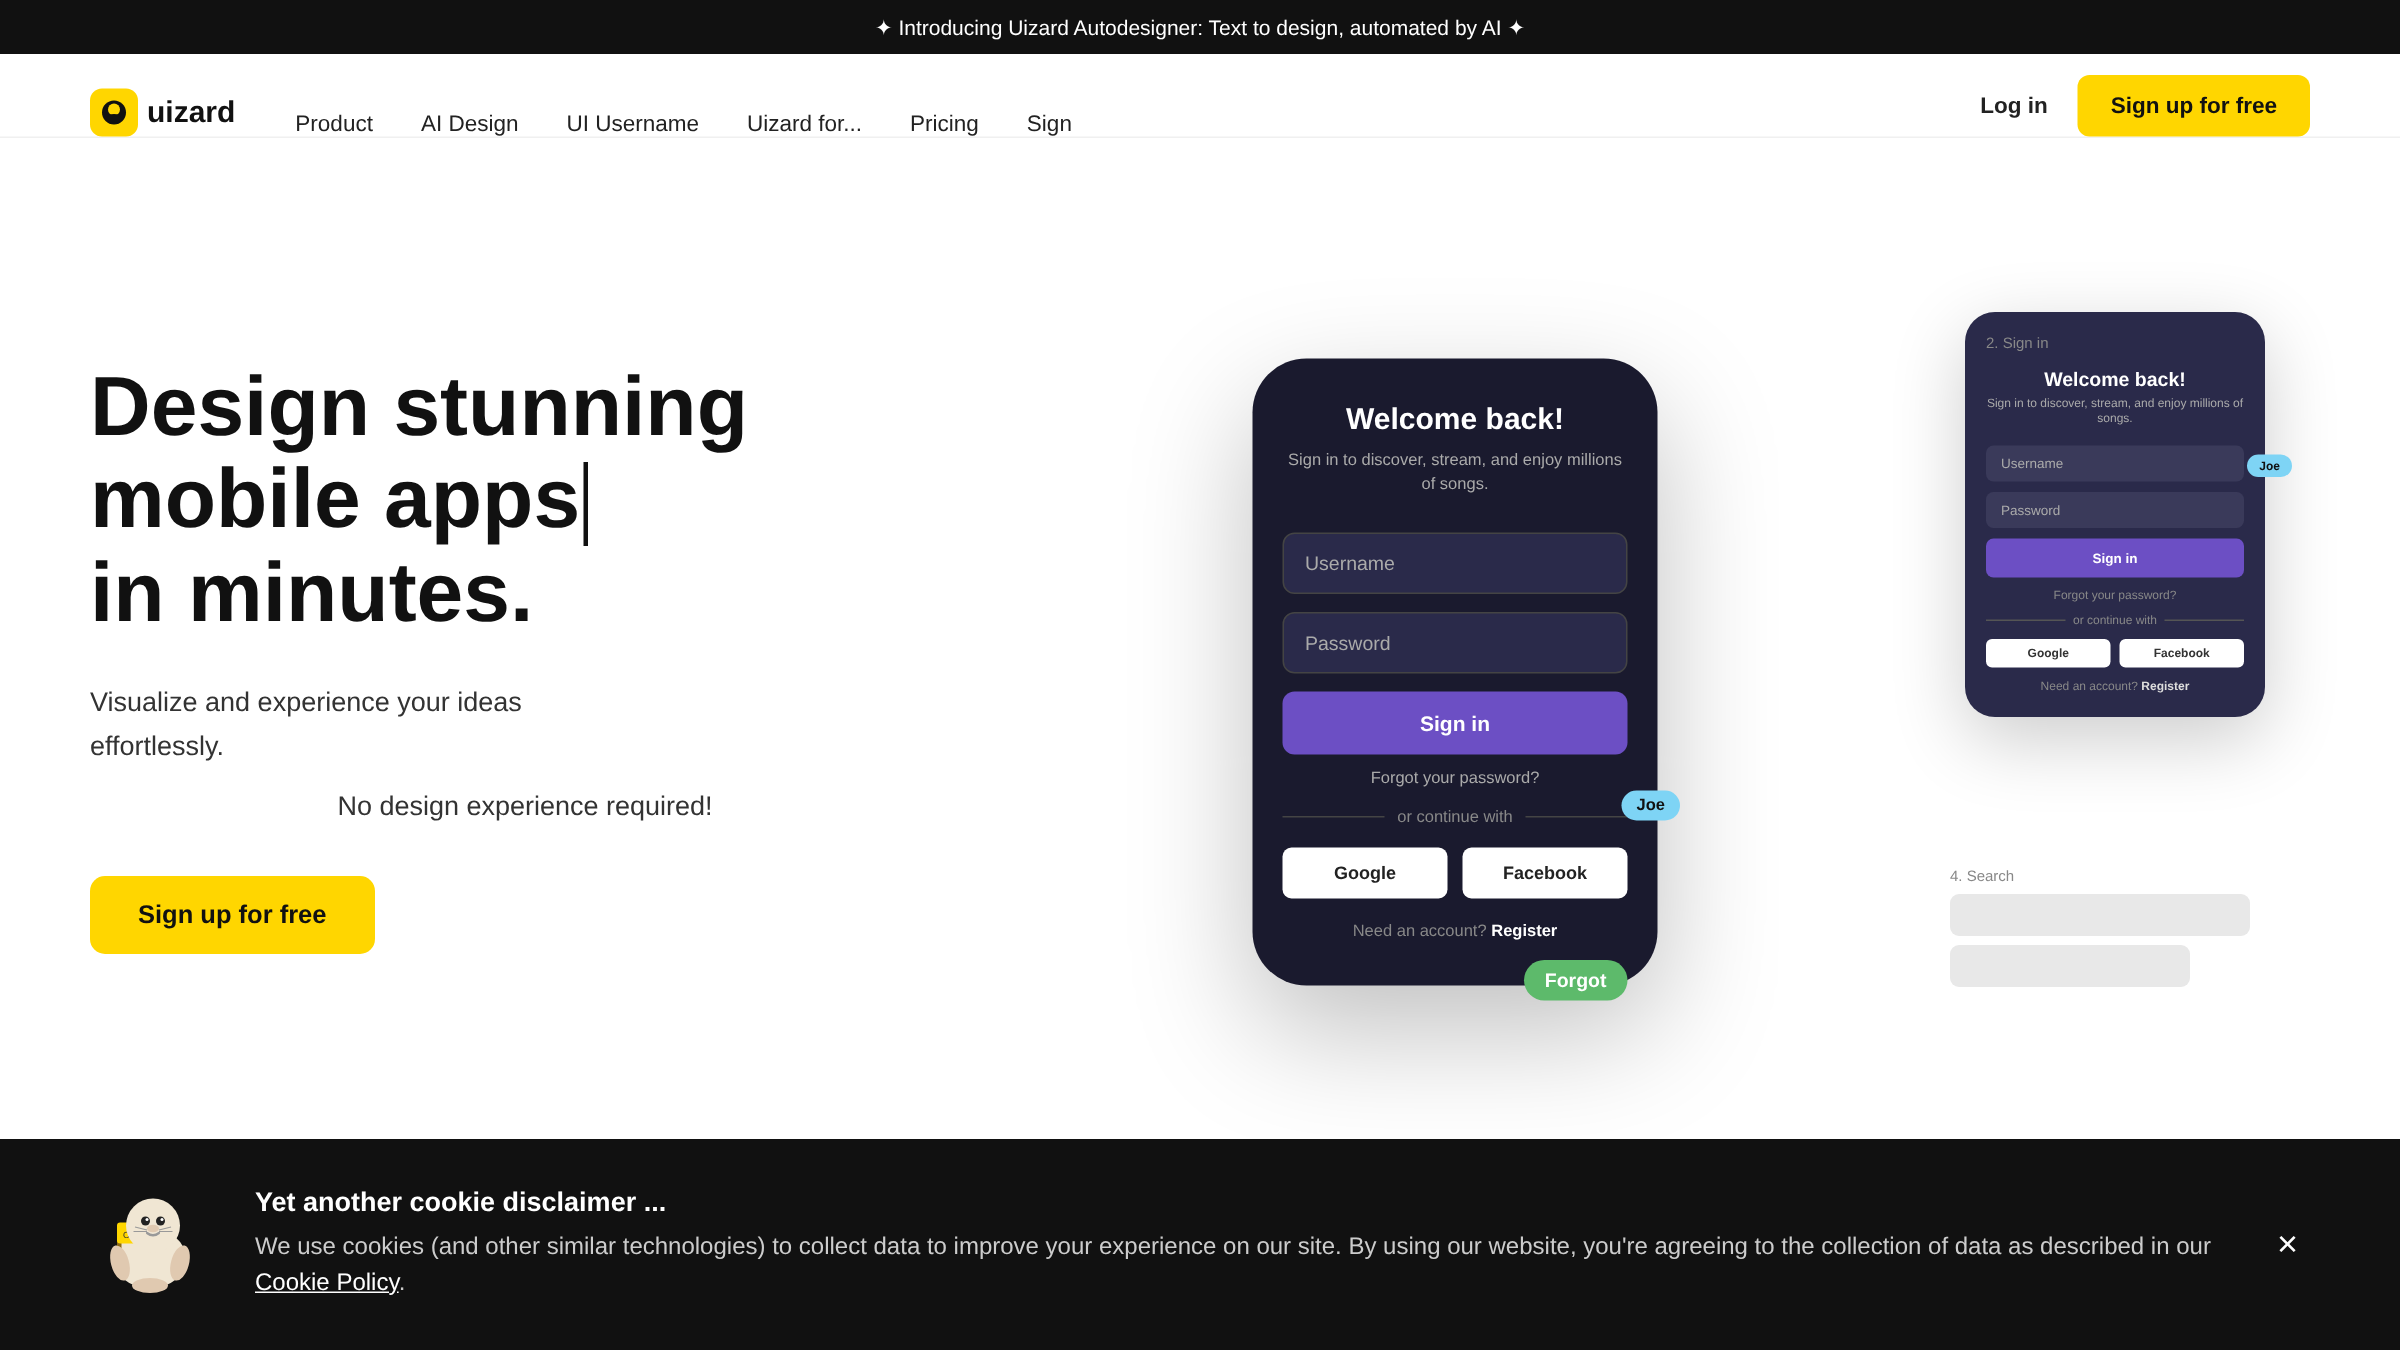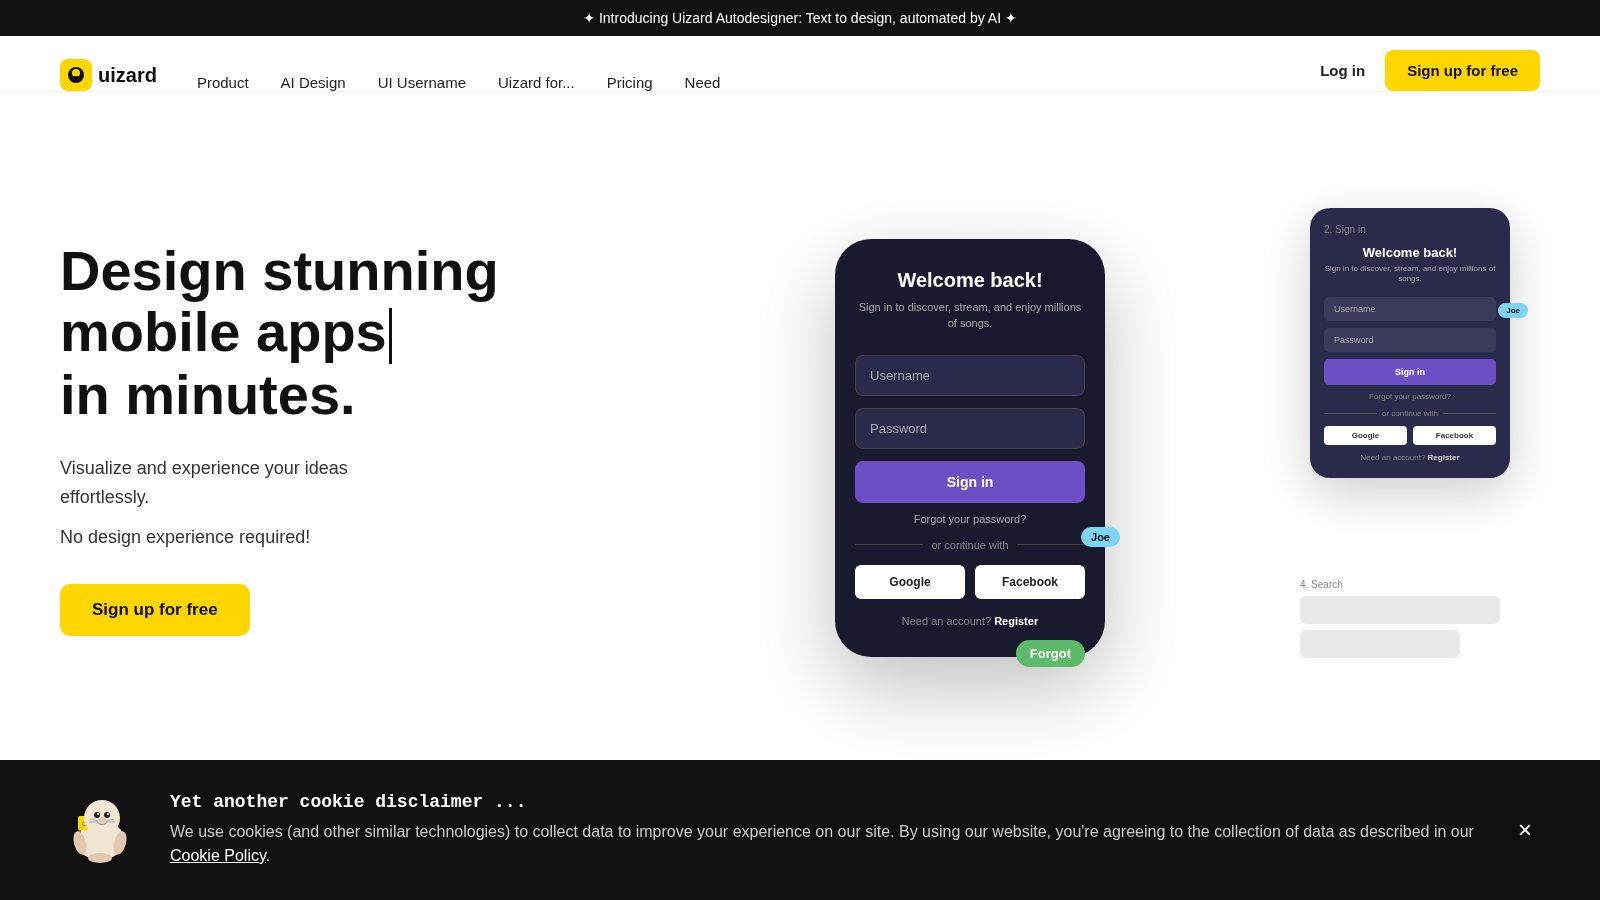--- a/index.html
+++ b/index.html
@@ -118,20 +118,21 @@
     .hero-subtitle {
       font-size: 18px;
       color: #333;
       line-height: 1.6;
       margin-bottom: 16px;
     }
     .hero-subtitle2 {
       font-size: 18px;
       color: #333;
       margin-bottom: 36px;
+      text-align: center;
     }
     .btn-hero-signup {
       background: #ffd600;
       color: #111;
       font-weight: 700;
       font-size: 17px;
       border: none;
       border-radius: 10px;
       padding: 16px 32px;
       cursor: pointer;
@@ -409,21 +410,20 @@
     }
     .cookie-mascot svg {
       width: 80px;
       height: 80px;
     }
     .cookie-content { flex: 1; }
     .cookie-title {
       font-size: 18px;
       font-weight: 700;
       margin-bottom: 8px;
-      font-family: Liberation Mono, monospace;
     }
     .cookie-text {
       font-size: 16px;
       color: #ccc;
       line-height: 1.5;
     }
     .cookie-link {
       color: #fff;
       text-decoration: underline;
     }
@@ -454,21 +454,21 @@
       </svg>
     </div>
     <span class="logo-text">uizard</span>
   </a>
   <div class="nav-links">
     <a class="nav-link" href="#">Product</a>
     <a class="nav-link" href="#">AI Design</a>
     <a class="nav-link" href="#">UI Username</a>
     <a class="nav-link" href="#">Uizard for...</a>
     <a class="nav-link" href="#">Pricing</a>
-    <a class="nav-link" href="#">Need</a>
+    <a class="nav-link" href="#">Sign</a>
   </div>
   <div class="nav-actions">
     <button class="btn-login">Log in</button>
     <button class="btn-signup">Sign up for free</button>
   </div>
 </nav>
 
 <section class="hero">
   <div class="hero-left">
     <h1 class="hero-title">

